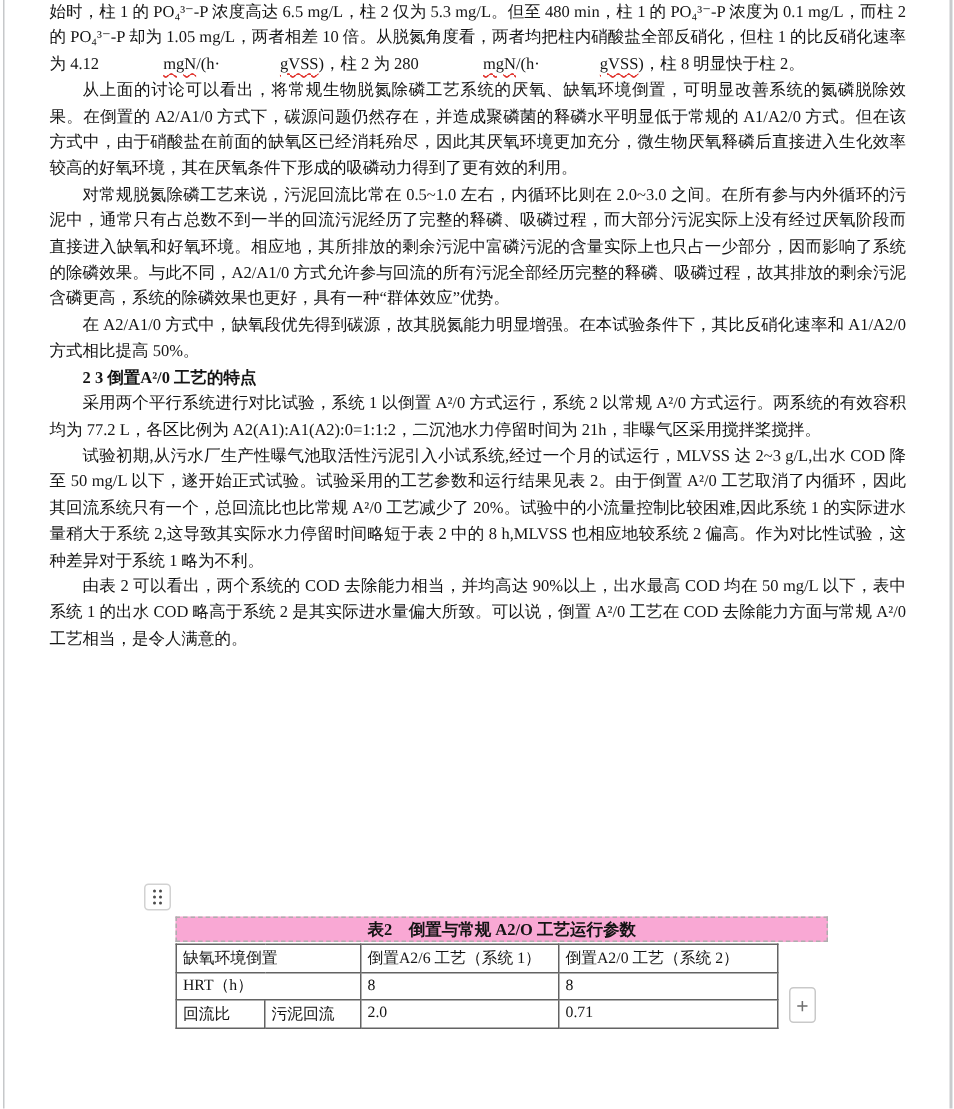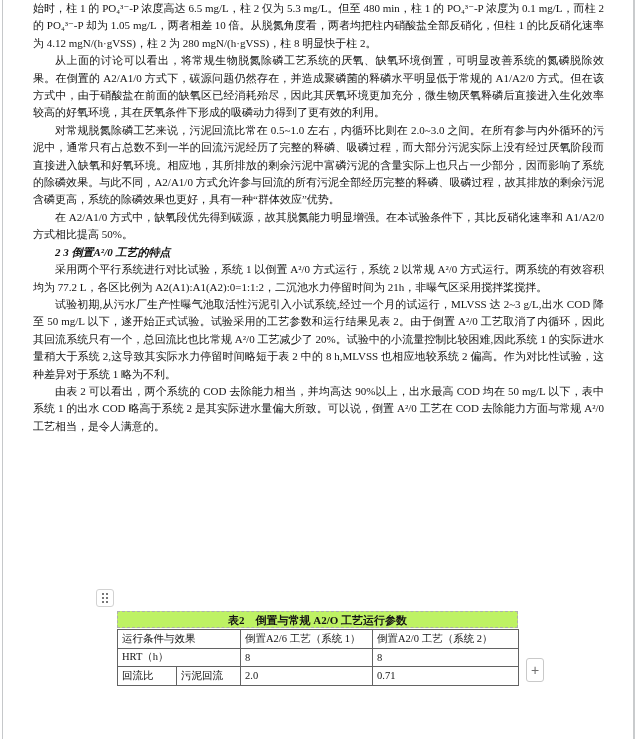--- a/index.html
+++ b/index.html
@@ -12,47 +12,49 @@
   .page-edge{position:absolute;top:0;bottom:0;width:1px;background:#c6c8ca;}
   .page-edge.left{left:2px;}
   .page-edge.right{left:633px;width:2px;background:#c9cbcd;}
 
   .text-flow{
     position:absolute;left:33px;top:0;width:571px;
     font-size:11px;line-height:17.4px;text-align:justify;
   }
   .text-flow p{margin:0;text-indent:2em;}
   .text-flow p.cont{text-indent:0;}
-  .text-flow p.heading{font-weight:bold;font-style:italic;}
+  .text-flow p.heading{font-weight:bold;}
   .sp{
+    text-decoration:underline;
     text-decoration-style:wavy;
     text-decoration-color:#e0312b;
     text-decoration-thickness:1px;
     text-underline-offset:2px;
+    margin-left:40px;
   }
 
   .drag-handle{
     position:absolute;left:96px;top:589px;width:18px;height:18px;
     background:#fff;border:1px solid #d2d2d2;border-radius:3px;
     display:flex;align-items:center;justify-content:center;
     padding:0;box-sizing:border-box;cursor:pointer;
   }
   .add-btn{
     position:absolute;left:526px;top:658px;width:18px;height:24px;
     background:#fff;border:1px solid #c9c9c9;border-radius:3px;
     font-family:"Liberation Sans","DejaVu Sans",sans-serif;
     font-size:14px;line-height:20px;color:#6f6f6f;text-align:center;
     padding:0;box-sizing:border-box;cursor:pointer;
   }
 
   .table-caption{
-    position:absolute;left:117px;top:611px;width:401px;height:17px;
+    position:absolute;left:117px;top:611px;width:435px;height:17px;
     box-sizing:border-box;border:1px dashed #aeaeae;
     font-size:11px;font-weight:bold;text-align:center;line-height:16px;
-    background:#bef264;
+    background:#f9a8d4;
   }
   .doc-table{
     position:absolute;left:117px;top:629px;width:401px;
     border-collapse:collapse;table-layout:fixed;
     font-size:10.5px;background:#fff;
   }
   .doc-table td{
     border:1px solid #636363;
     padding:0 4px;height:18.6px;box-sizing:border-box;
     font-weight:normal;text-align:left;vertical-align:middle;
@@ -95,21 +97,21 @@
 
 <table class="doc-table">
   <colgroup>
     <col style="width:59px">
       <col style="width:64px">
       <col style="width:132px">
       <col style="width:146px">
   </colgroup>
   <tbody>
       <tr>
-    <td colspan="2">运行条件与效果</td>
+    <td colspan="2">缺氧环境倒置</td>
     <td>倒置A2/6 工艺（系统 1）</td>
     <td>倒置A2/0 工艺（系统 2）</td>
   </tr>
   <tr>
     <td colspan="2">HRT（h）</td>
     <td>8</td>
     <td>8</td>
   </tr>
   <tr>
     <td>回流比</td>

